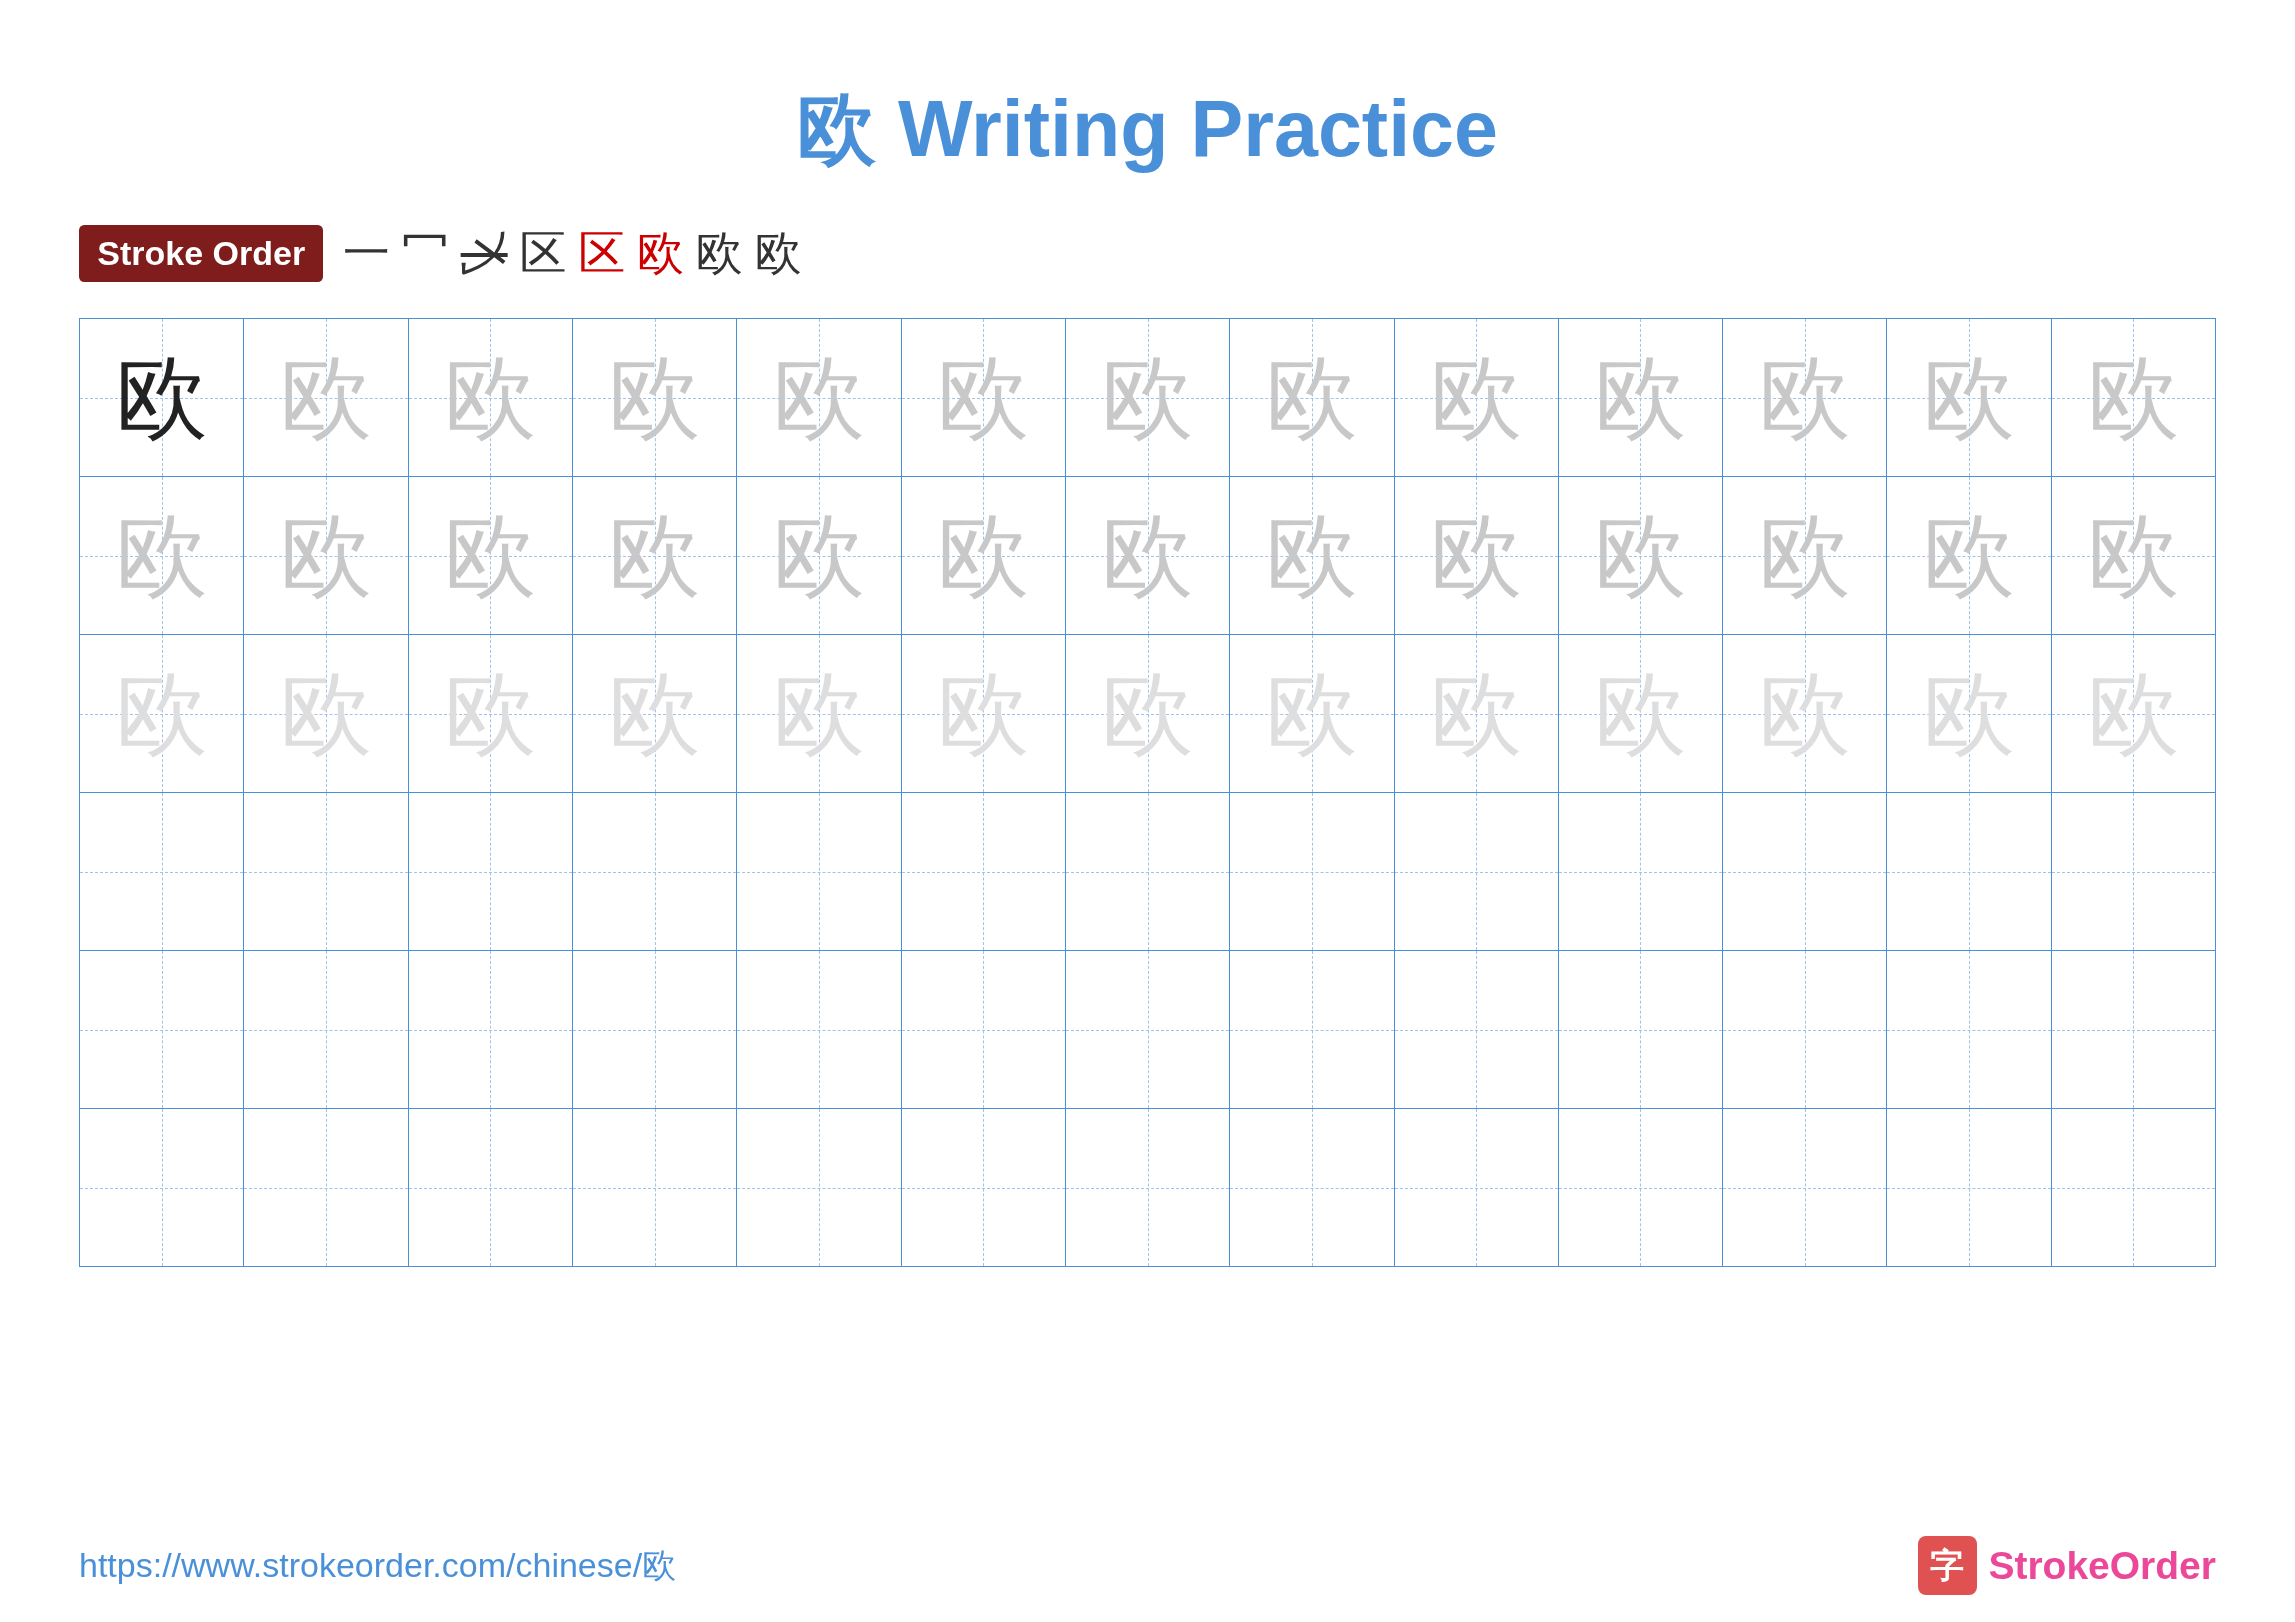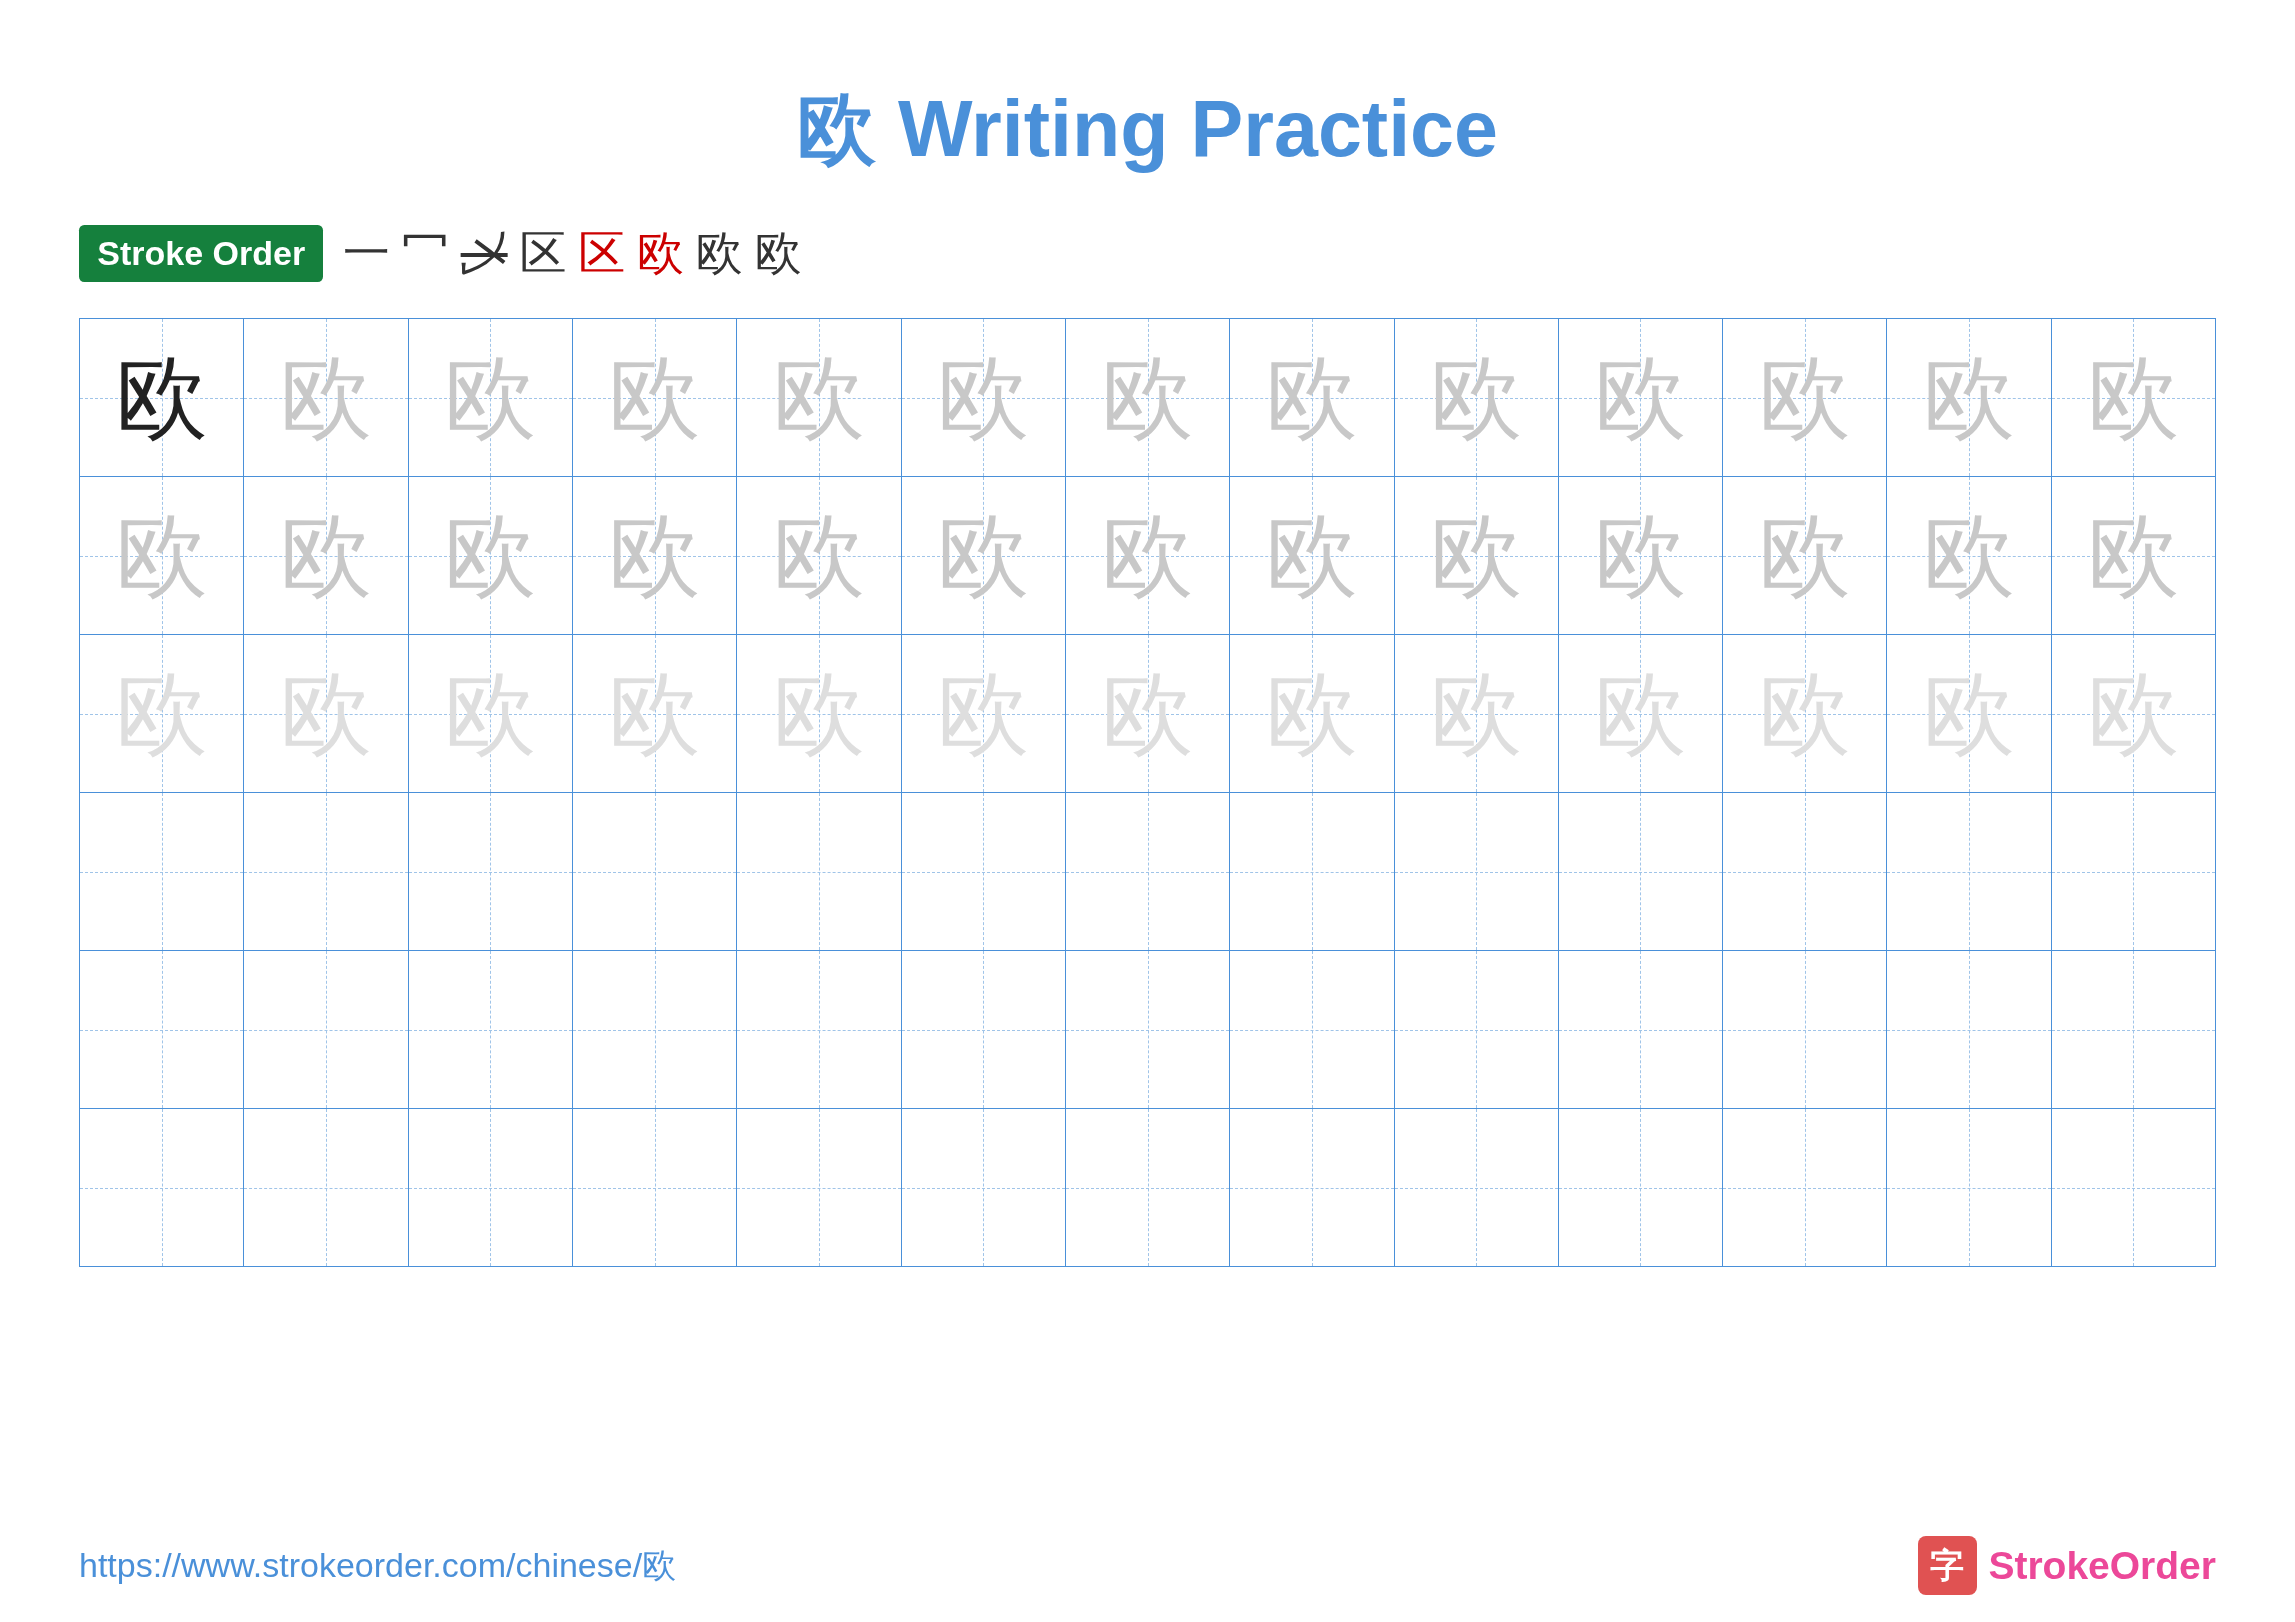--- a/index.html
+++ b/index.html
@@ -40,21 +40,21 @@
     }
 
     .stroke-order-row {
       display: flex;
       align-items: center;
       margin-bottom: 33px;
       gap: 19.6px;
     }
 
     .stroke-order-badge {
-      background: #15803d;
+      background: #7f1d1d;
       color: white;
       font-size: 34px;
       font-weight: bold;
       padding: 9.2px 18.3px;
       border-radius: 5.2px;
       white-space: nowrap;
     }
 
     .stroke-sequence {
       display: flex;

